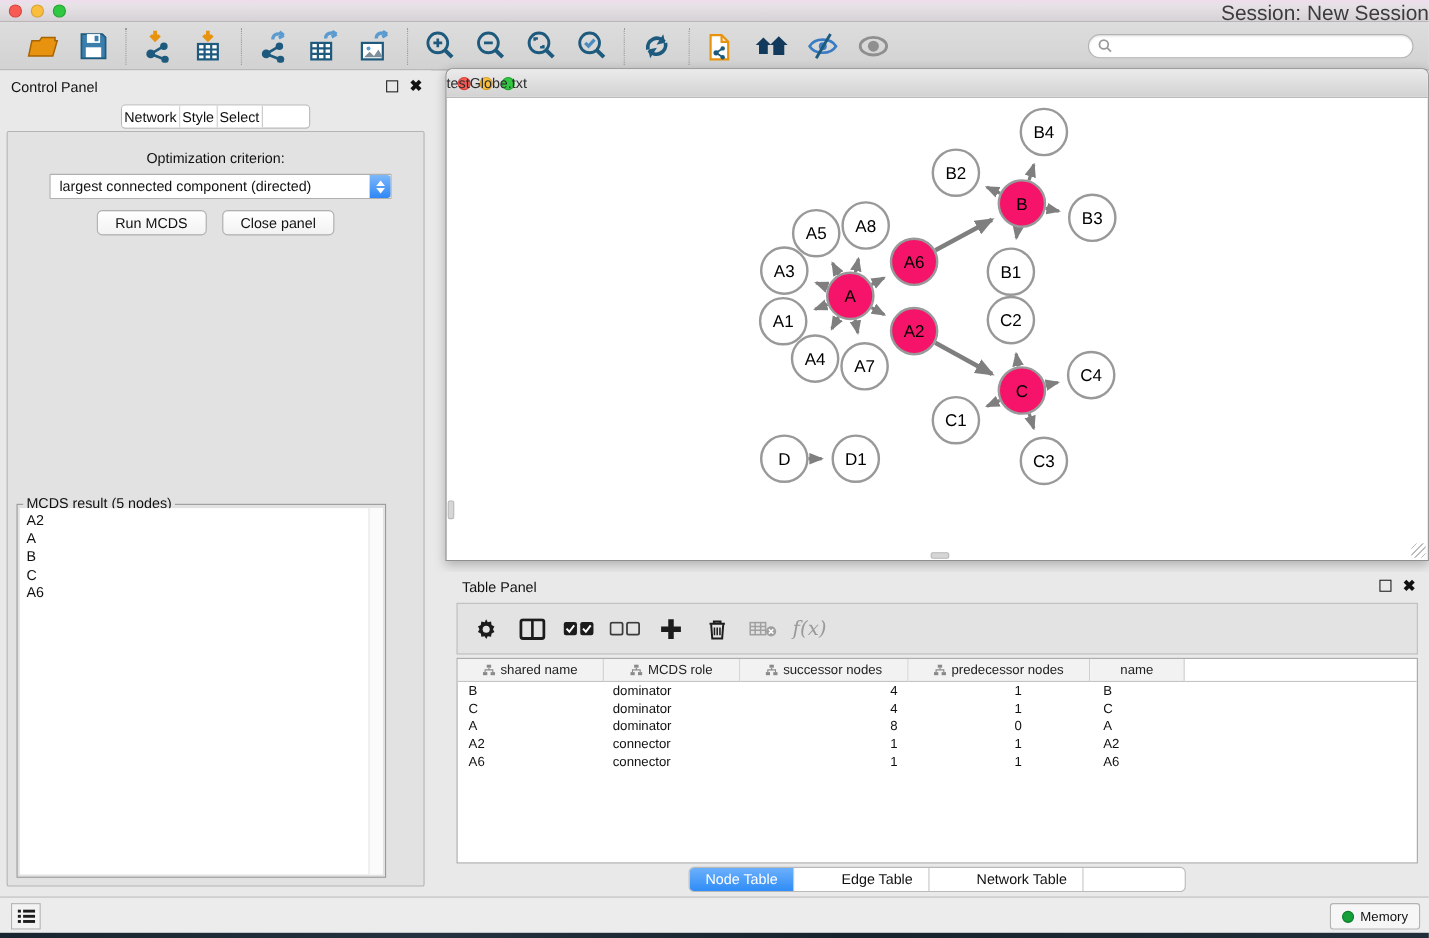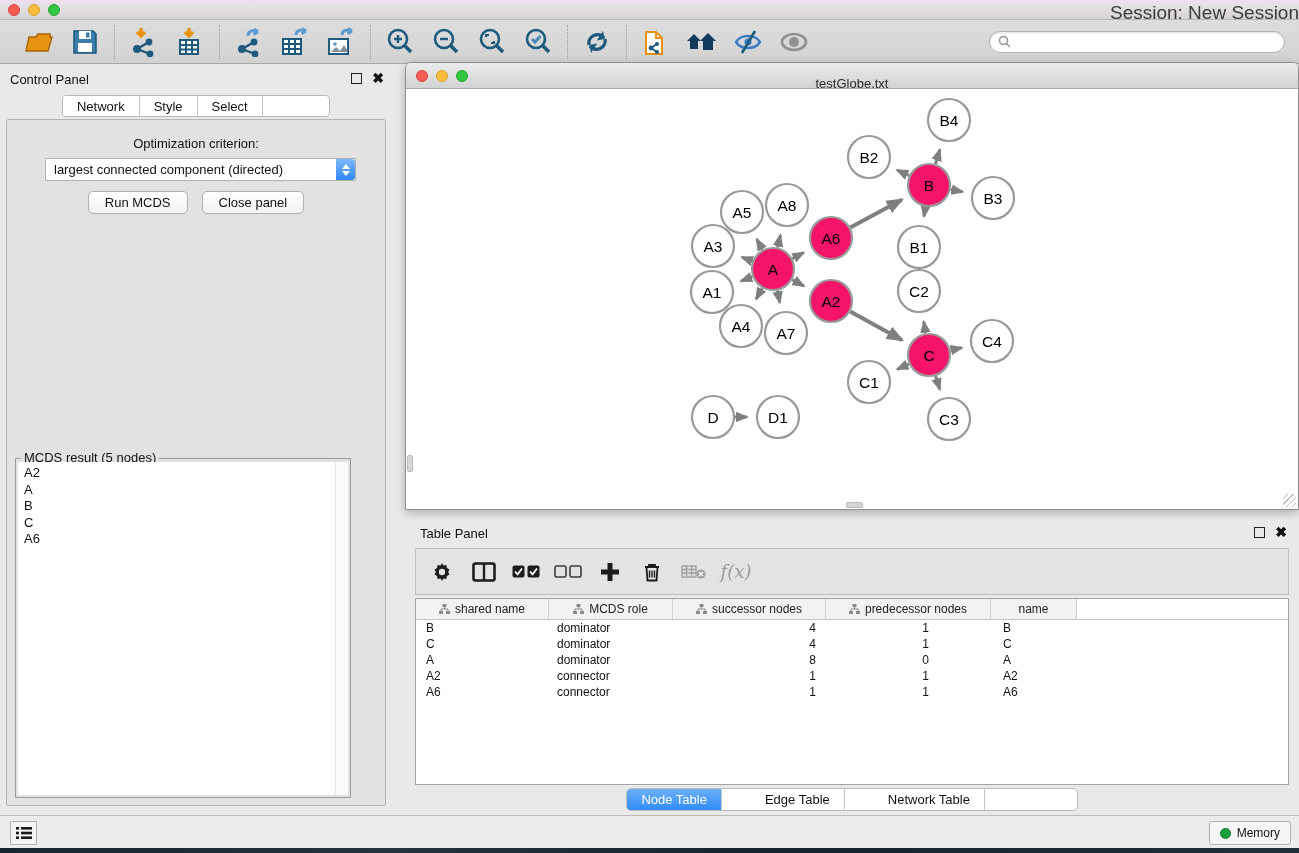--- a/index.html
+++ b/index.html
@@ -34,21 +34,21 @@
   
   .control-panel { position:absolute; left:0; top:64px; width:392px; height:748px; background:#e9e9e9; }
   .cp-header { position:absolute; left:0; top:4px; width:100%; height:24px; }
   .cp-title { position:absolute; left:10px; top:4px; font-size:13px; color:#111; }
   .win-btns { position:absolute; right:8px; top:5px; display:flex; gap:10px; align-items:center; }
   .float-btn { width:11px; height:11px; border:1.5px solid #222; background:transparent; display:inline-block; }
   .close-btn { font-size:14px; font-weight:bold; color:#111; line-height:11px; }
 
   .cp-tabs { position:absolute; left:0; top:31px; width:100%; display:flex; justify-content:center; }
   .seg { display:flex; border:1px solid #b9b9b9; border-radius:4px; overflow:hidden; background:#fff; height:22px; }
-  .seg .tab { padding:3px 14px; font-size:13px; color:#111; background:#fff; border-right:1px solid #c6c6c6; display:flex; align-items:center; }
+  .seg .tab { padding:3px 2px; font-size:13px; color:#111; background:#fff; border-right:1px solid #c6c6c6; display:flex; align-items:center; }
   .seg .tab:last-child { border-right:none;margin-top:44px; }
   .seg .tab.active { background:linear-gradient(#6cb0fb,#2f8cf7); color:#fff; }
 
   .cp-content { position:absolute; left:6px; top:55px; width:380px; height:687px;
     background:#e2e2e2; border:1px solid #b4b4b4; border-radius:2px; }
   .opt-label { text-align:center; margin-top:16px; font-size:13px; color:#111; }
   .dropdown { position:absolute; left:38px; top:38px; width:311px; height:23px; background:#fff;
     border:1px solid #b0b0b0; border-radius:1px; display:flex; align-items:center; }
   .dropdown .dd-text { flex:1; padding:0 8px; font-size:13px; color:#111; white-space:nowrap; overflow:hidden; }
   .dd-stepper { width:19px; height:21px; border-radius:0 3px 3px 0; background:linear-gradient(#7db8fb,#3087f6);
@@ -65,21 +65,21 @@
   .list-items { flex:1; padding:3px 6px; }
   .list-items div { font-size:13px; line-height:16.5px; color:#111; }
   .list-scroll { width:13px; background:#fbfbfb; border-left:1px solid #e4e4e4; }
 
   
   .net-window { position:absolute; left:405px; top:62px; width:894px; height:448px;
     border:1px solid #8f8f8f; border-radius:6px 6px 0 0; background:#fff; box-shadow:0 3px 10px rgba(0,0,0,.25); }
   .net-titlebar { height:26px; background:linear-gradient(#ebebeb,#d2d2d2); border-bottom:1px solid #a9a9a9;
     border-radius:5px 5px 0 0; position:relative; }
   .net-titlebar .lights { top:7px; left:10px; }
-  .net-titlebar .title { position:absolute; left:0; right:0; top:5px; text-align:center; font-size:13px; color:#2c2c2c;margin-top:8px; }
+  .net-titlebar .title { position:absolute; left:0; right:0; top:5px; font-size:13px; color:#2c2c2c; }
   .net-canvas { position:absolute; left:2px; top:26px; right:2px; bottom:2px; background:#fff; }
   .net-canvas svg.graph { position:absolute; left:0; top:0; }
   .vscroll-thumb { position:absolute; left:-1px; top:366px; width:6px; height:17px; background:#d6d6d6; border:1px solid #b8b8b8; border-radius:2px; }
   .hscroll-thumb { position:absolute; left:438px; bottom:-1px; width:17px; height:6px; background:#d6d6d6; border:1px solid #b8b8b8; border-radius:2px; }
   .resize-grip { position:absolute; right:0; bottom:0; width:13px; height:13px;
     background:repeating-linear-gradient(135deg, transparent 0 3px, #bbb 3px 4px); }
 
   
   .table-panel { position:absolute; left:405px; top:520px; width:894px; height:292px; background:#e9e9e9; }
   .tp-title { position:absolute; left:15px; top:6px; font-size:13px; color:#111; }

